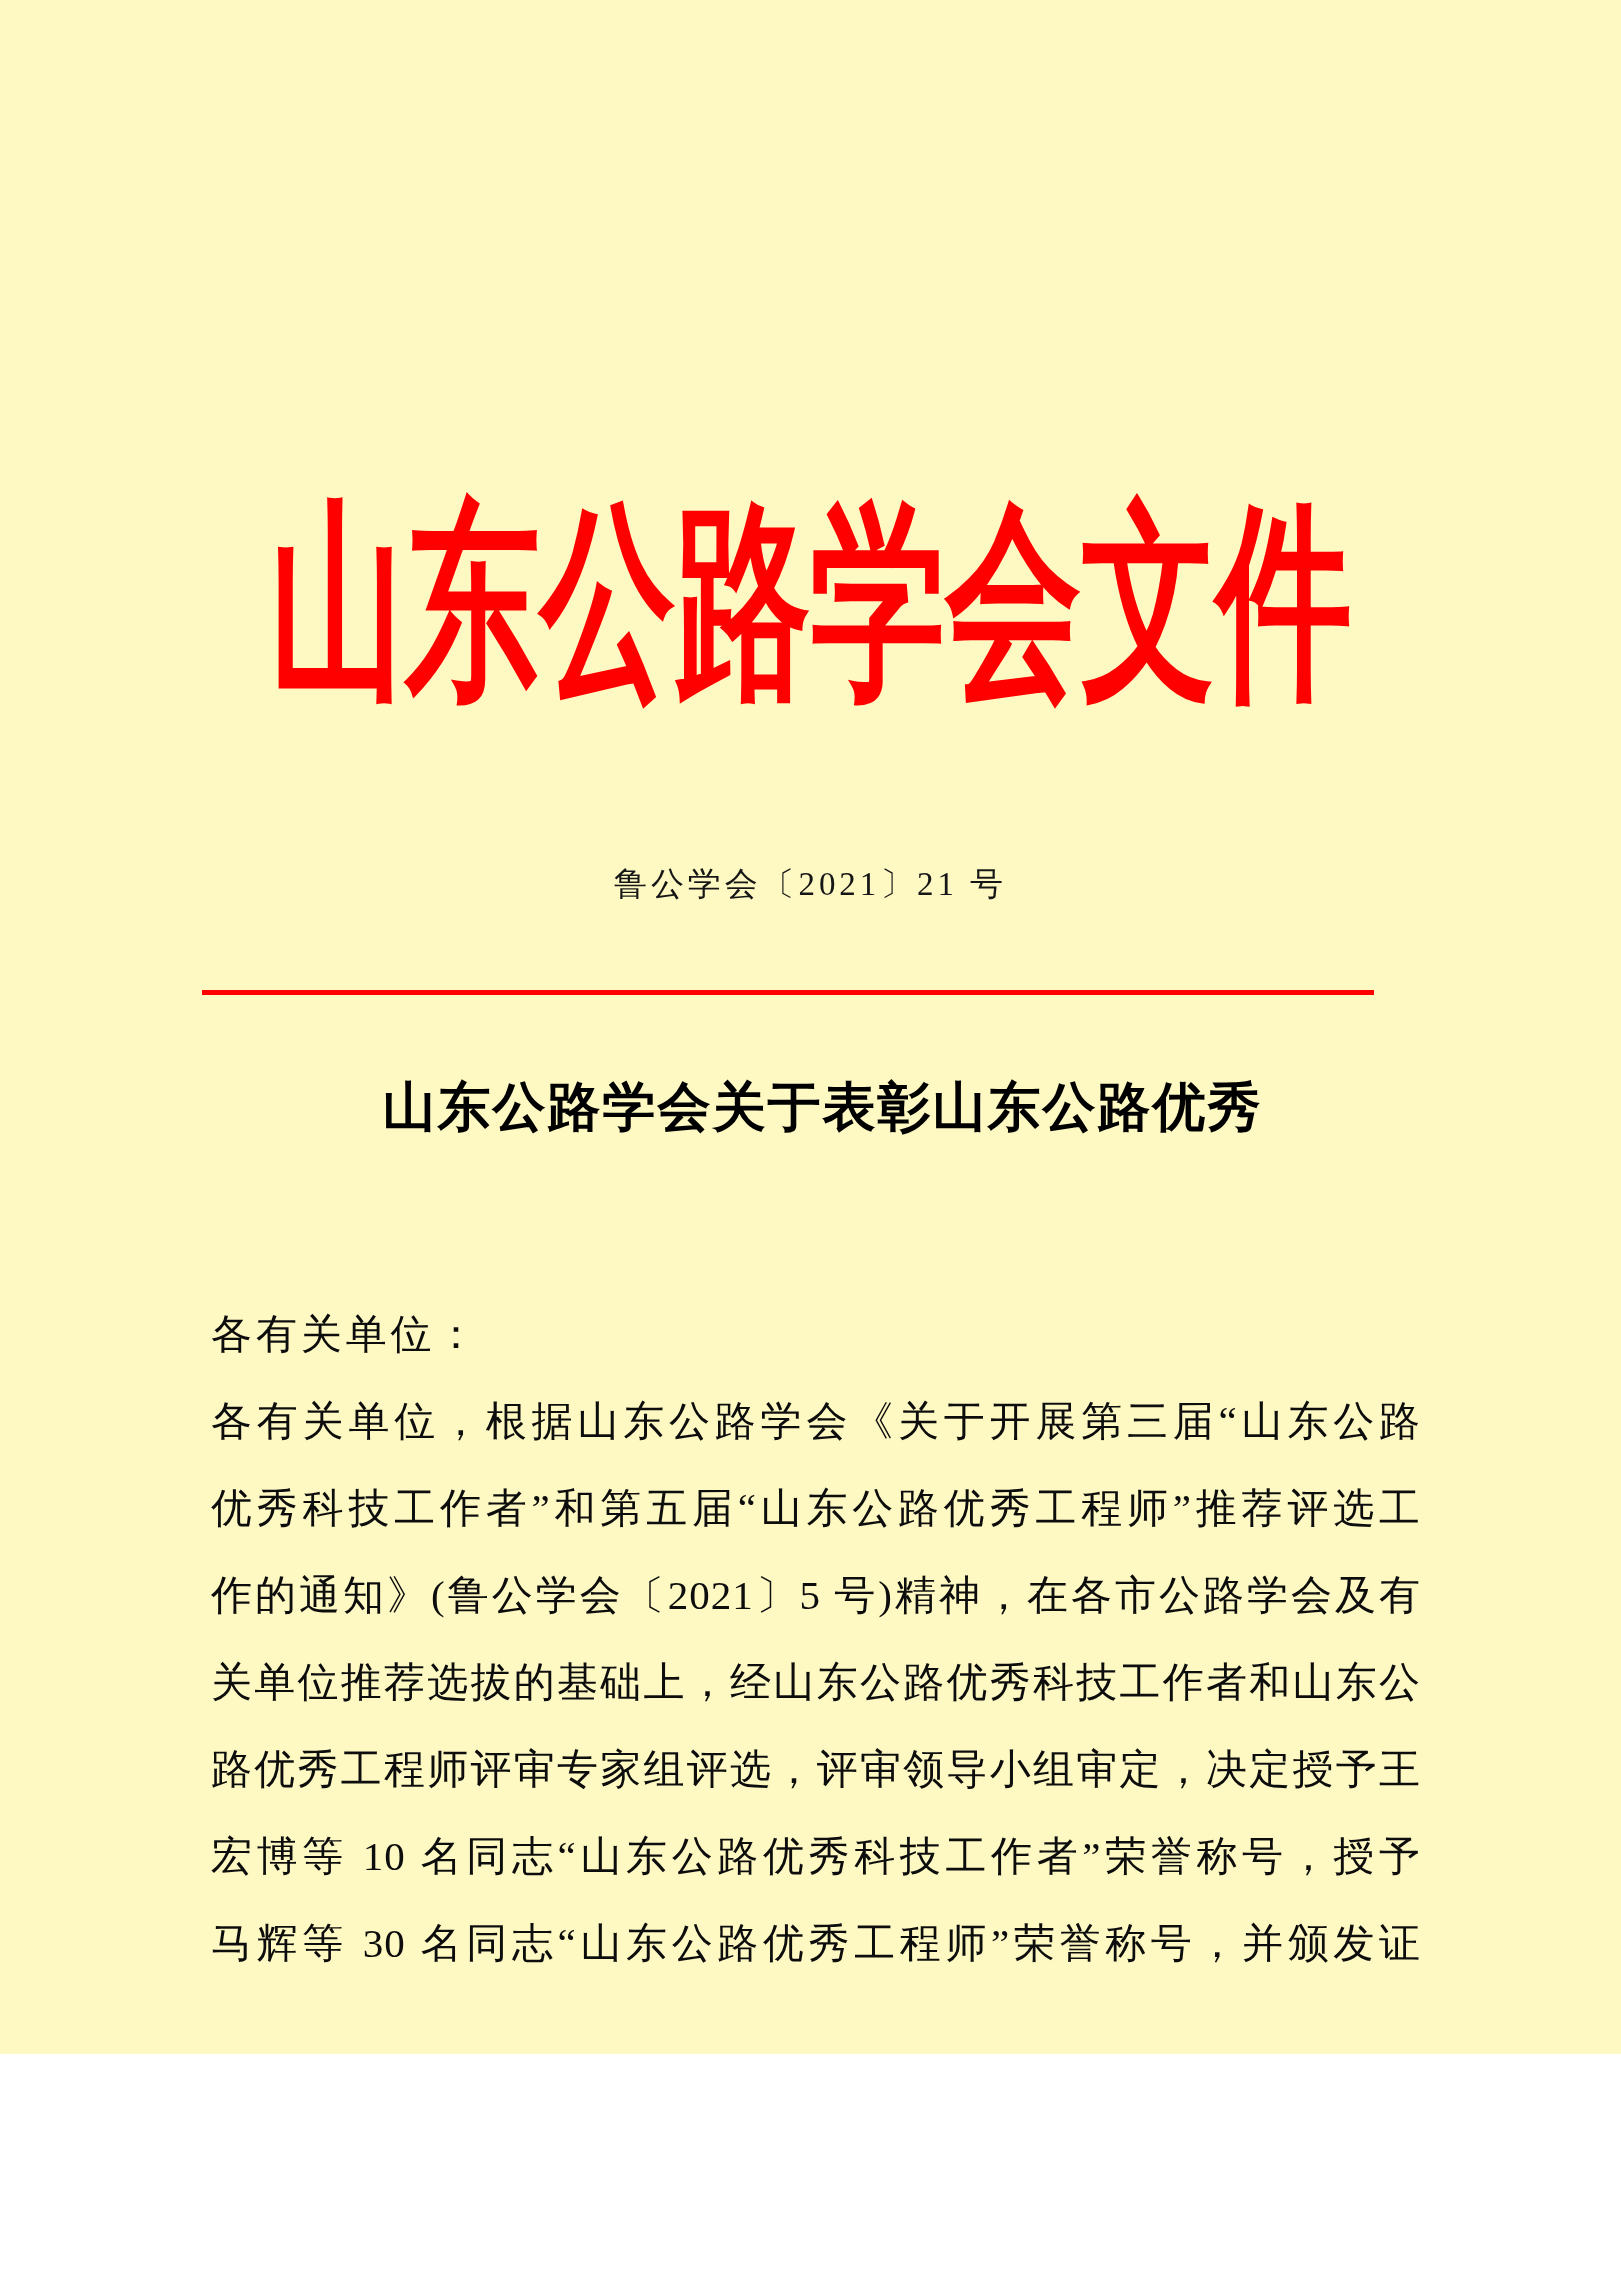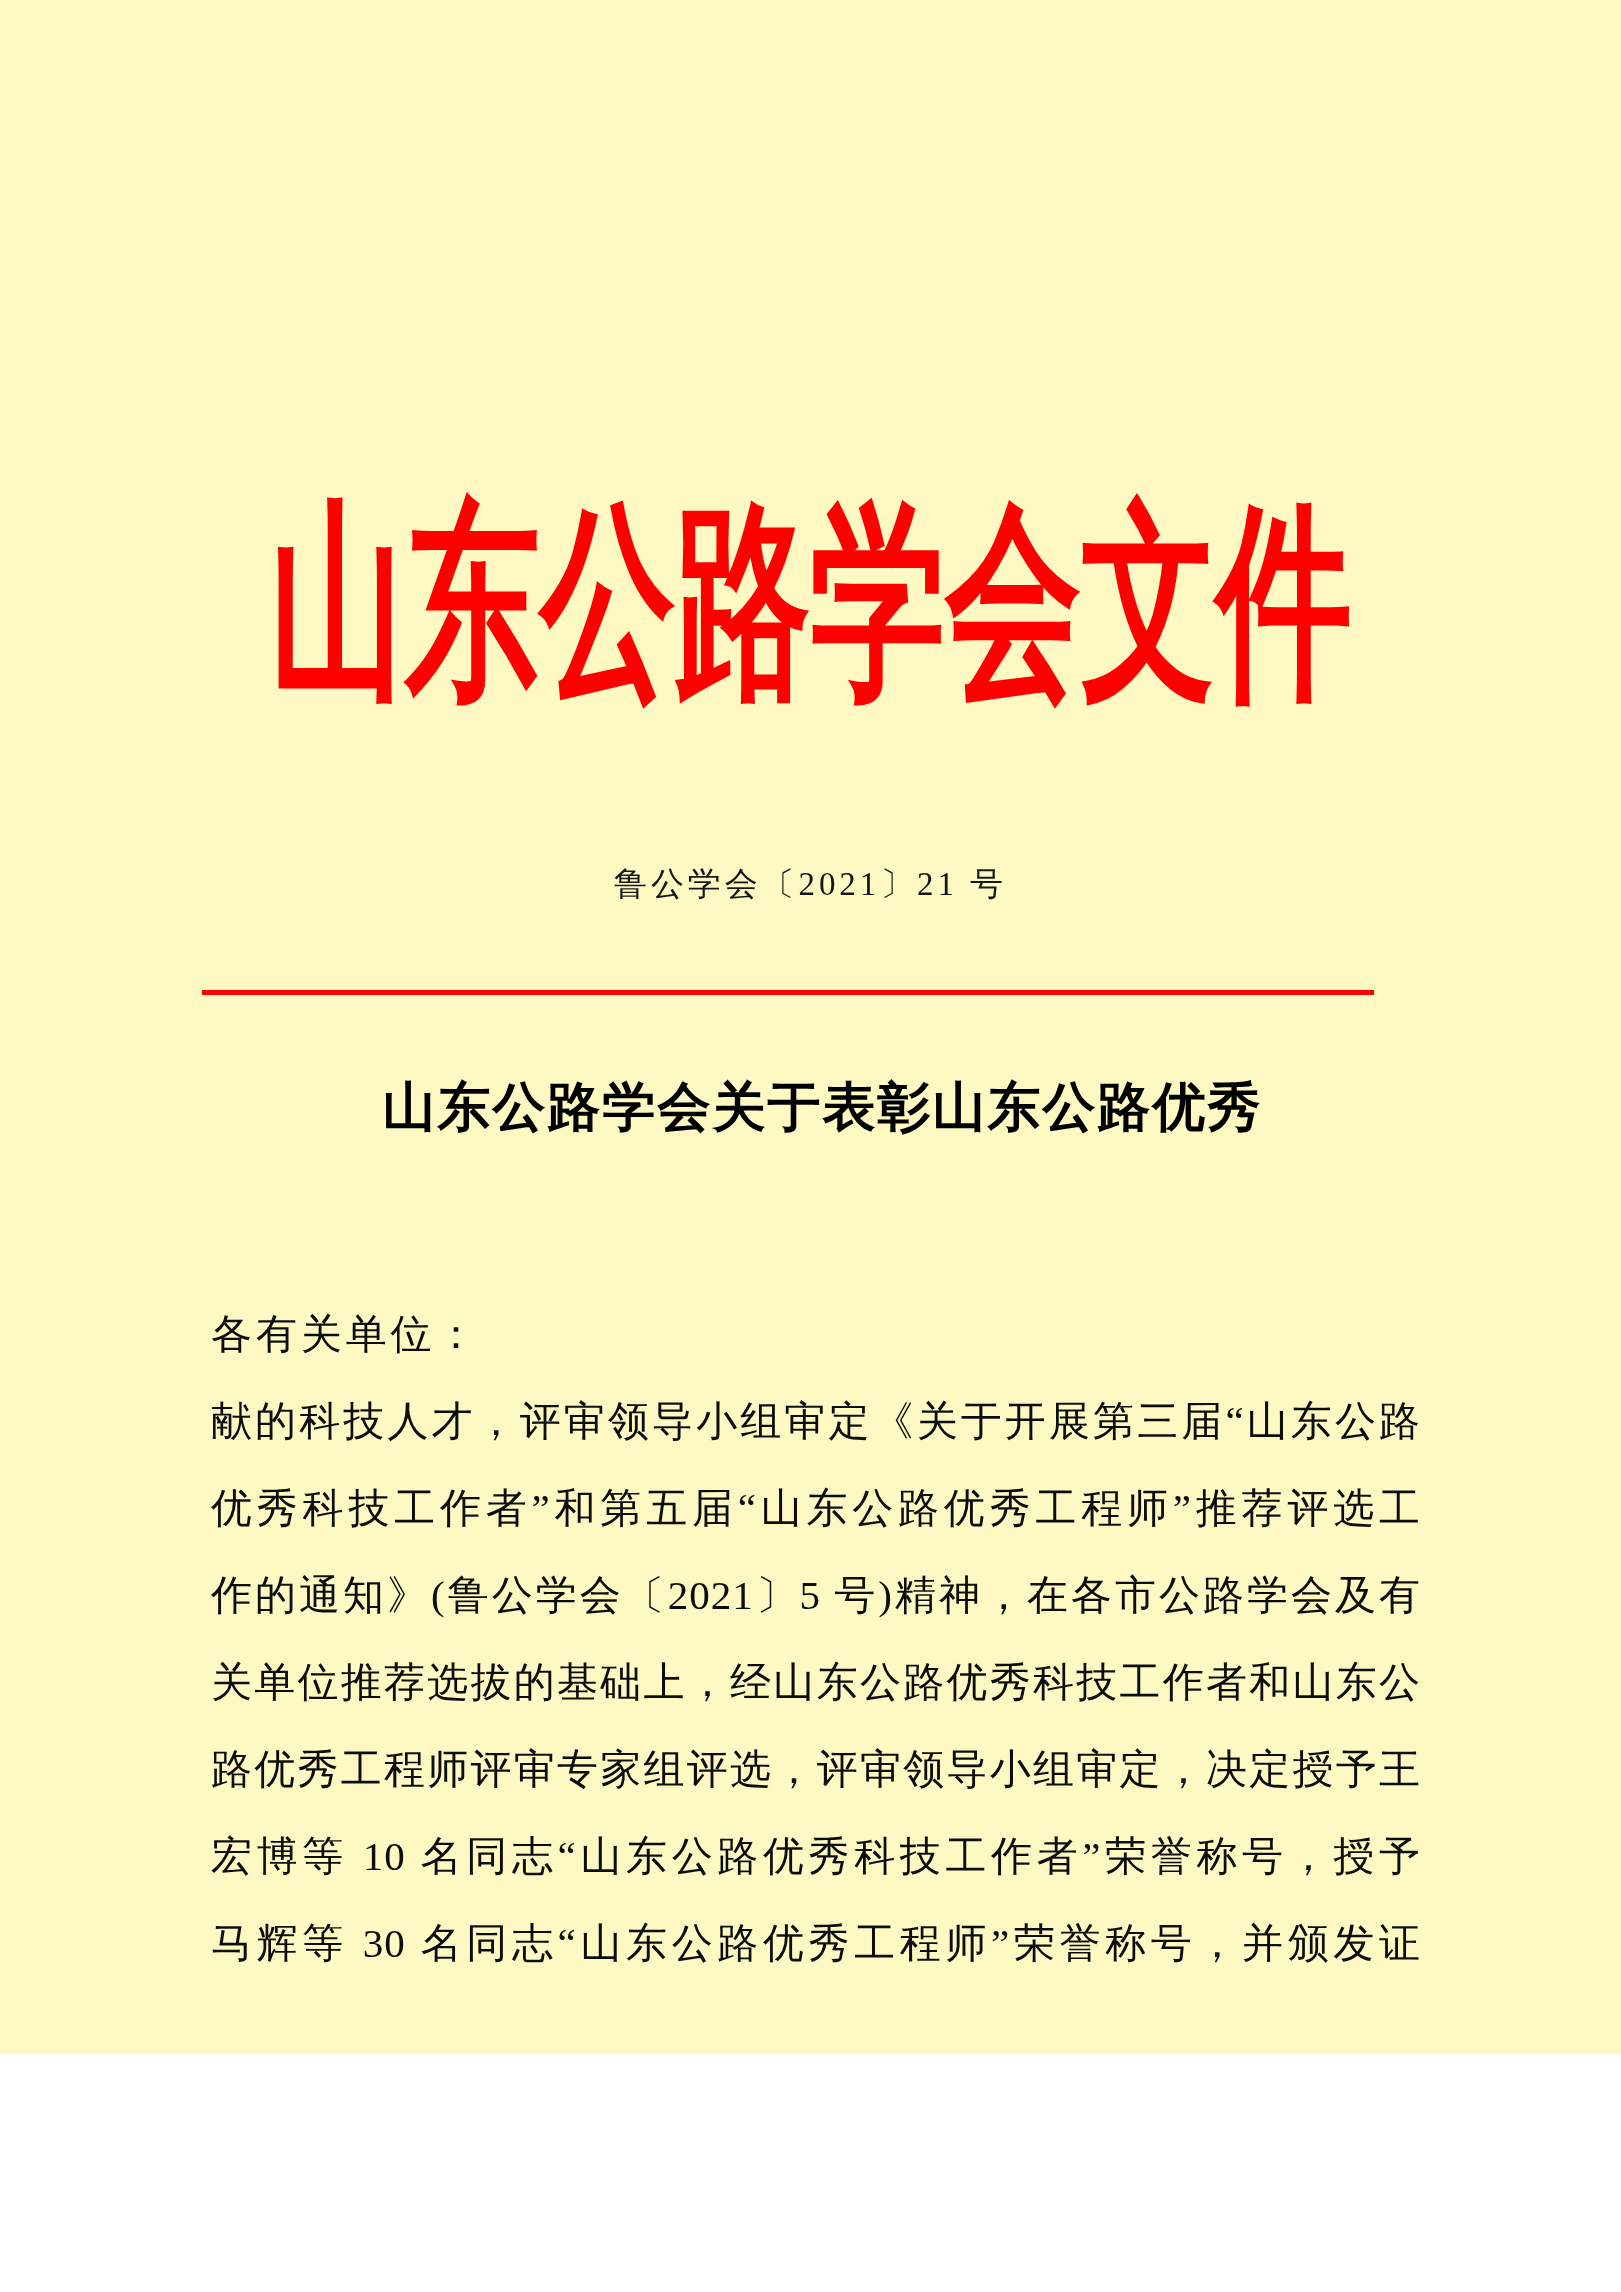--- a/index.html
+++ b/index.html
@@ -113,21 +113,21 @@
   <div class="docnum">鲁公学会〔2021〕21 号</div>
 
   <div class="redrule"></div>
 
   <div class="doc-title">
     <div>山东公路学会关于表彰山东公路优秀</div>
   </div>
 
   <div class="doc-body">
     <div class="bline salutation">各有关单位：</div>
-    <div class="bline">献的科技人才，评审领导小组审定《关于开展第三届“山东公路</div>
+    <div class="bline">各有关单位，根据山东公路学会《关于开展第三届“山东公路</div>
     <div class="bline">优秀科技工作者”和第五届“山东公路优秀工程师”推荐评选工</div>
     <div class="bline">作的通知》(鲁公学会〔2021〕5 号)精神，在各市公路学会及有</div>
     <div class="bline">关单位推荐选拔的基础上，经山东公路优秀科技工作者和山东公</div>
     <div class="bline">路优秀工程师评审专家组评选，评审领导小组审定，决定授予王</div>
     <div class="bline">宏博等 10 名同志“山东公路优秀科技工作者”荣誉称号，授予</div>
     <div class="bline">马辉等 30 名同志“山东公路优秀工程师”荣誉称号，并颁发证</div>
   </div>
 
   <div class="pagenum">— 1 —</div>
 

